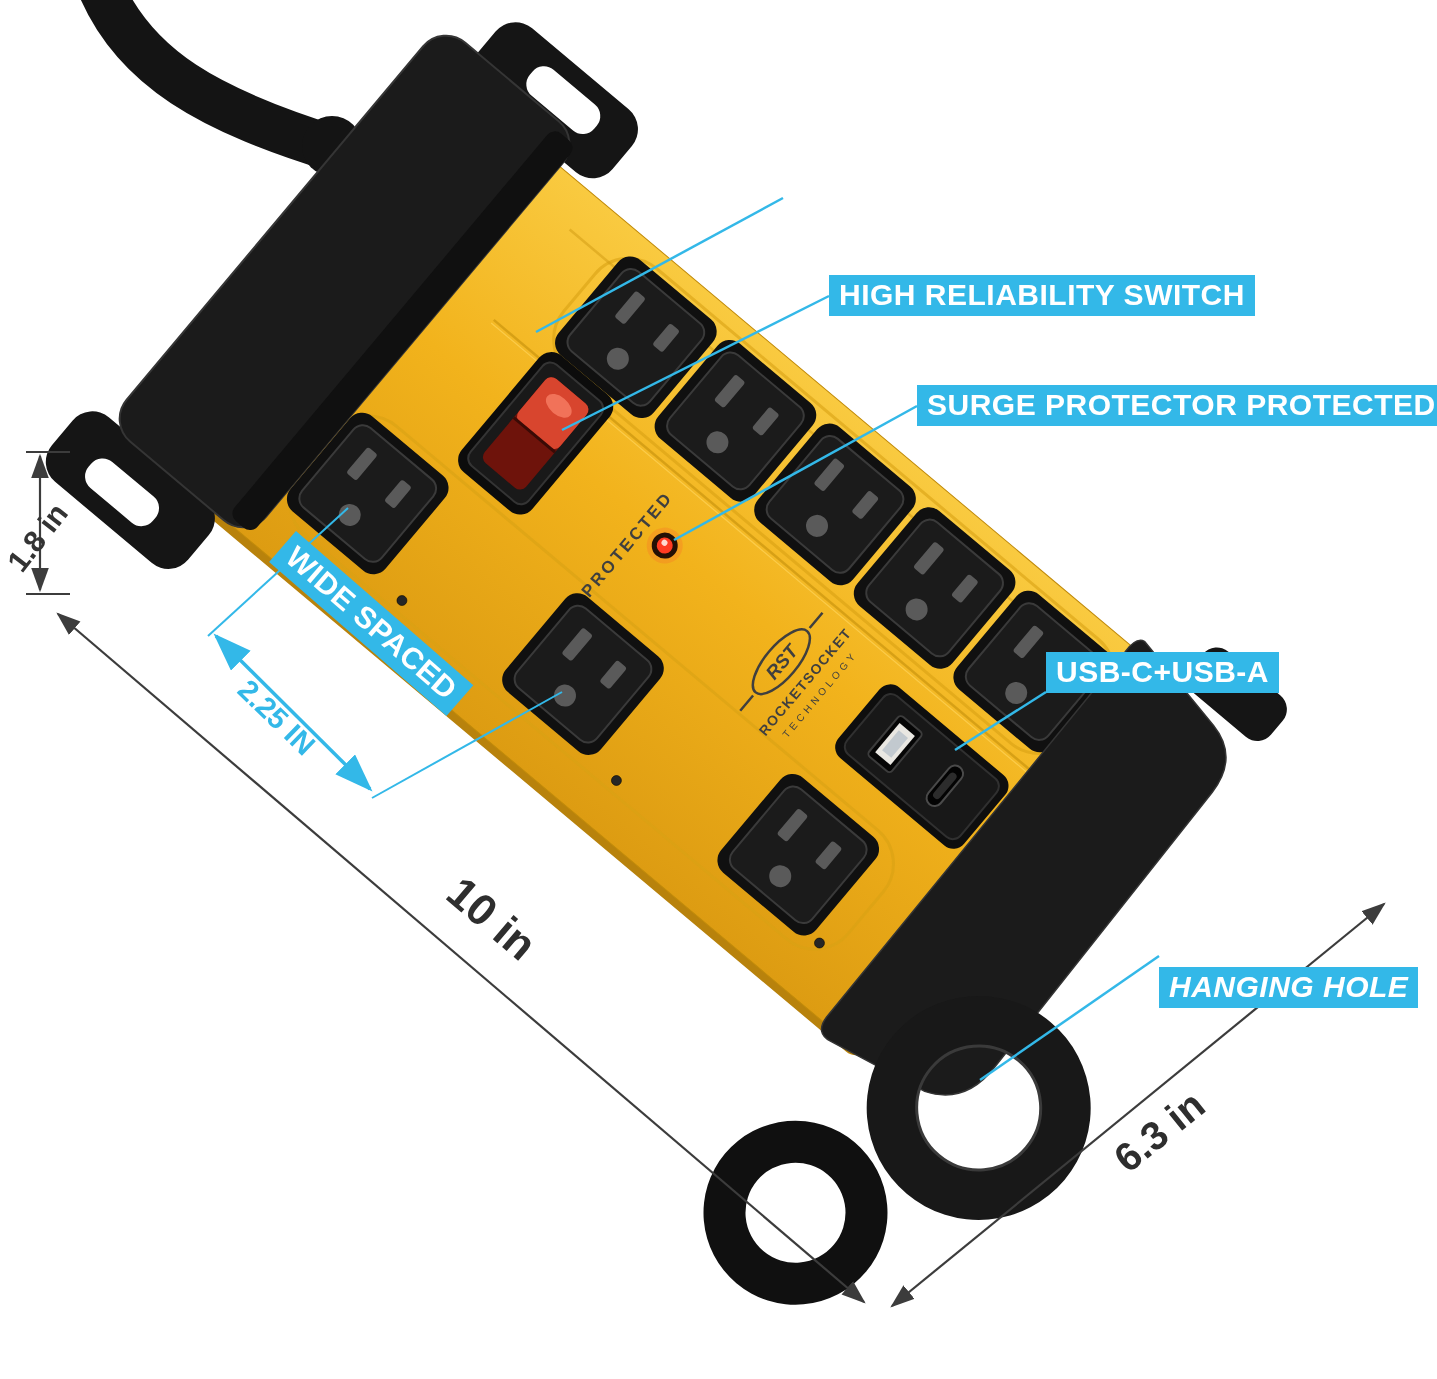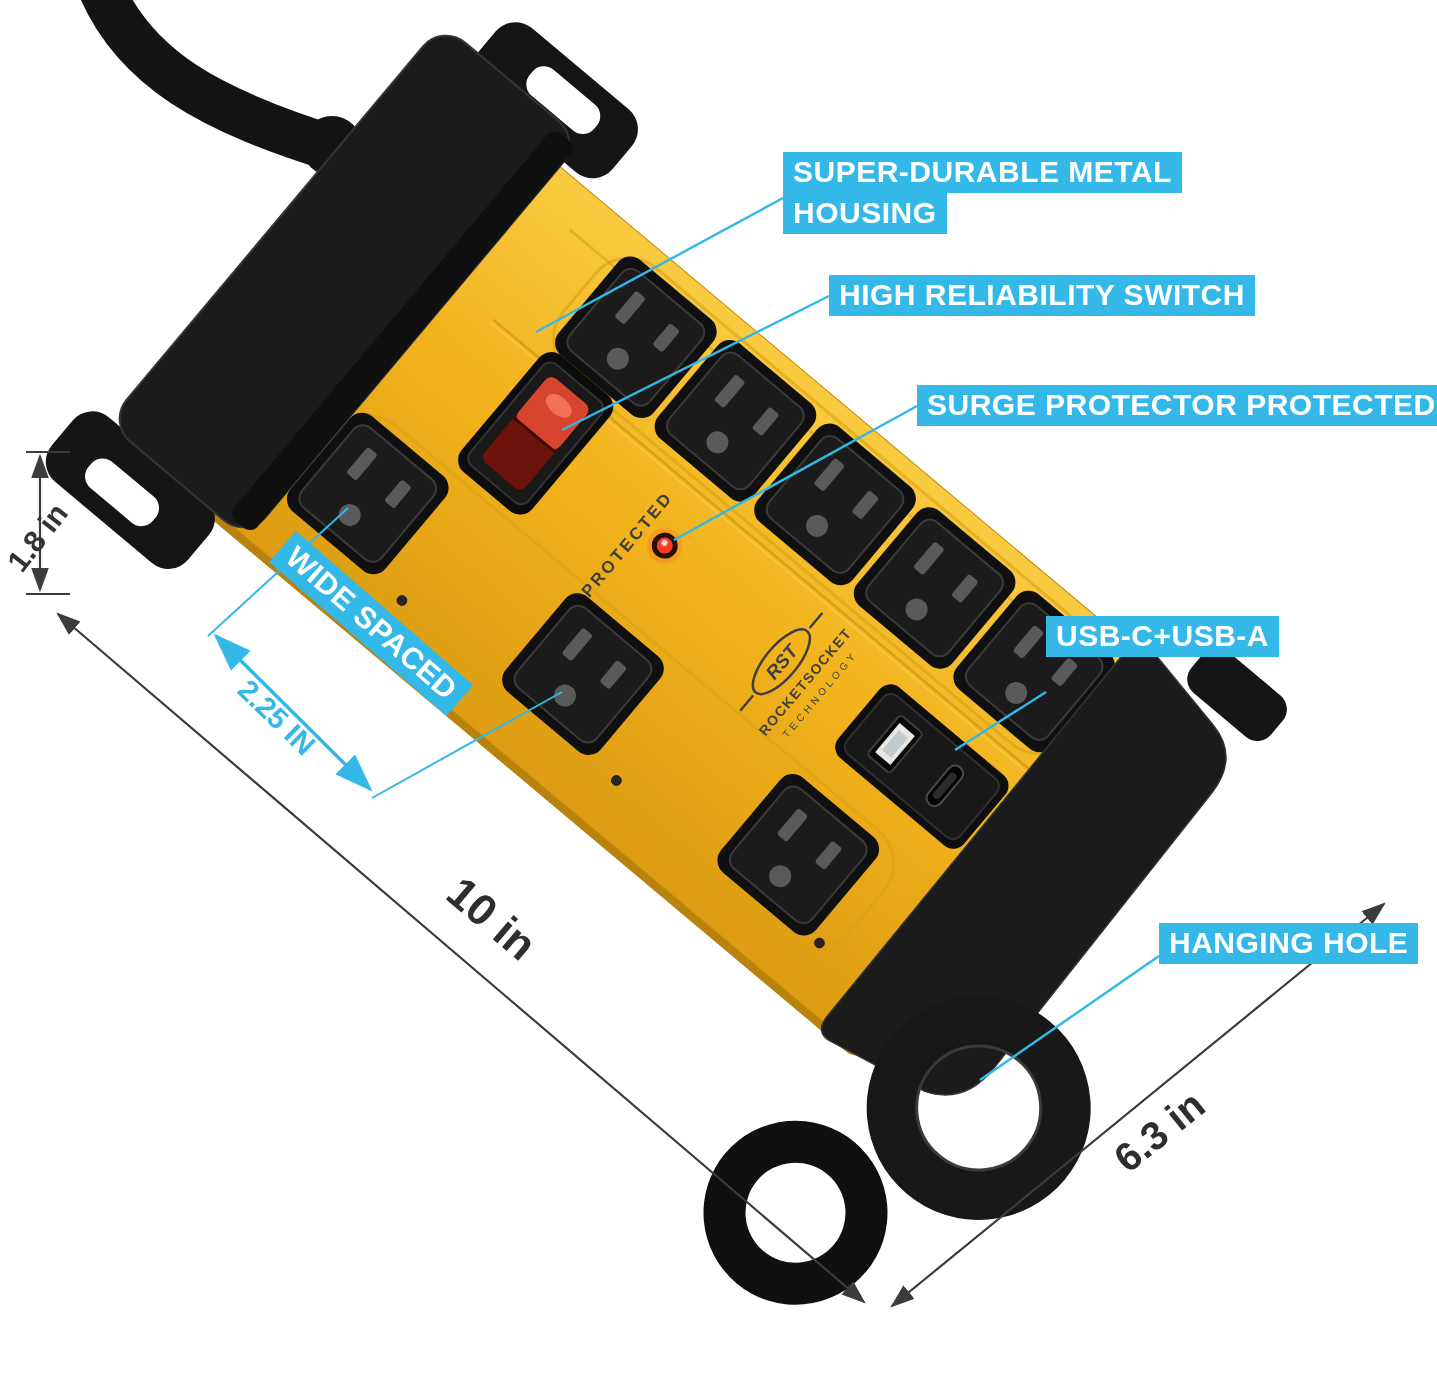--- a/index.html
+++ b/index.html
@@ -18,23 +18,23 @@
     color:#ffffff;letter-spacing:.5px;white-space:nowrap;
   }
   .callout .ln{
     display:block;width:max-content;
     background:#33b8e8;
     padding:3px 10px 5px 10px;
   }
   .co-housing{left:783px;top:152px;}
   .co-switch{left:829px;top:275px;}
   .co-indicator{left:917px;top:385px;}
-  .co-usb{left:1046px;top:616px;}
+  .co-usb{left:1046px;top:652px;}
   .co-wide{left:296px;top:531px;transform:rotate(41deg);transform-origin:0 0;}
-  .co-hanging{left:1159px;top:923px;}
+  .co-hanging{left:1159px;top:967px;font-style:italic;}
   svg text{font-family:"Liberation Sans", sans-serif;}
 </style>
 </head>
 <body>
 
 <div id="canvas">
 
 <svg id="art" width="1437" height="1379" viewBox="0 0 1437 1379">
   <defs>
     <linearGradient id="gy" x1="0" y1="0" x2="0" y2="1">
@@ -171,24 +171,20 @@
   </g>
   <text transform="translate(236,692) rotate(44)" font-size="29" font-weight="700" fill="#33b8e8">2.25 IN</text>
 
   <path d="M 58,614 L 864,1302" stroke="#3c3c3c" stroke-width="2.2" fill="none" marker-start="url(#arrB)" marker-end="url(#arrB)"></path>
   <text transform="translate(482,930) rotate(40.5)" text-anchor="middle" font-size="44" font-weight="700" fill="#2e2e2e">10 in</text>
 
   <path d="M 892,1306 L 1384,904" stroke="#3c3c3c" stroke-width="2.2" fill="none" marker-start="url(#arrB)" marker-end="url(#arrB)"></path>
   <text transform="translate(1168,1142) rotate(-39)" text-anchor="middle" font-size="40" font-weight="700" fill="#2e2e2e">6.3 in</text>
 </svg>
 
-<div class="callout co-housing">
-  <span class="ln">SUPER-DURABLE METAL</span>
-  <span class="ln">HOUSING</span>
-</div>
 
 <div class="callout co-switch">
   <span class="ln">HIGH RELIABILITY SWITCH</span>
 </div>
 
 <div class="callout co-indicator">
   <span class="ln">SURGE PROTECTOR PROTECTED</span>
 </div>
 
 <div class="callout co-usb">

